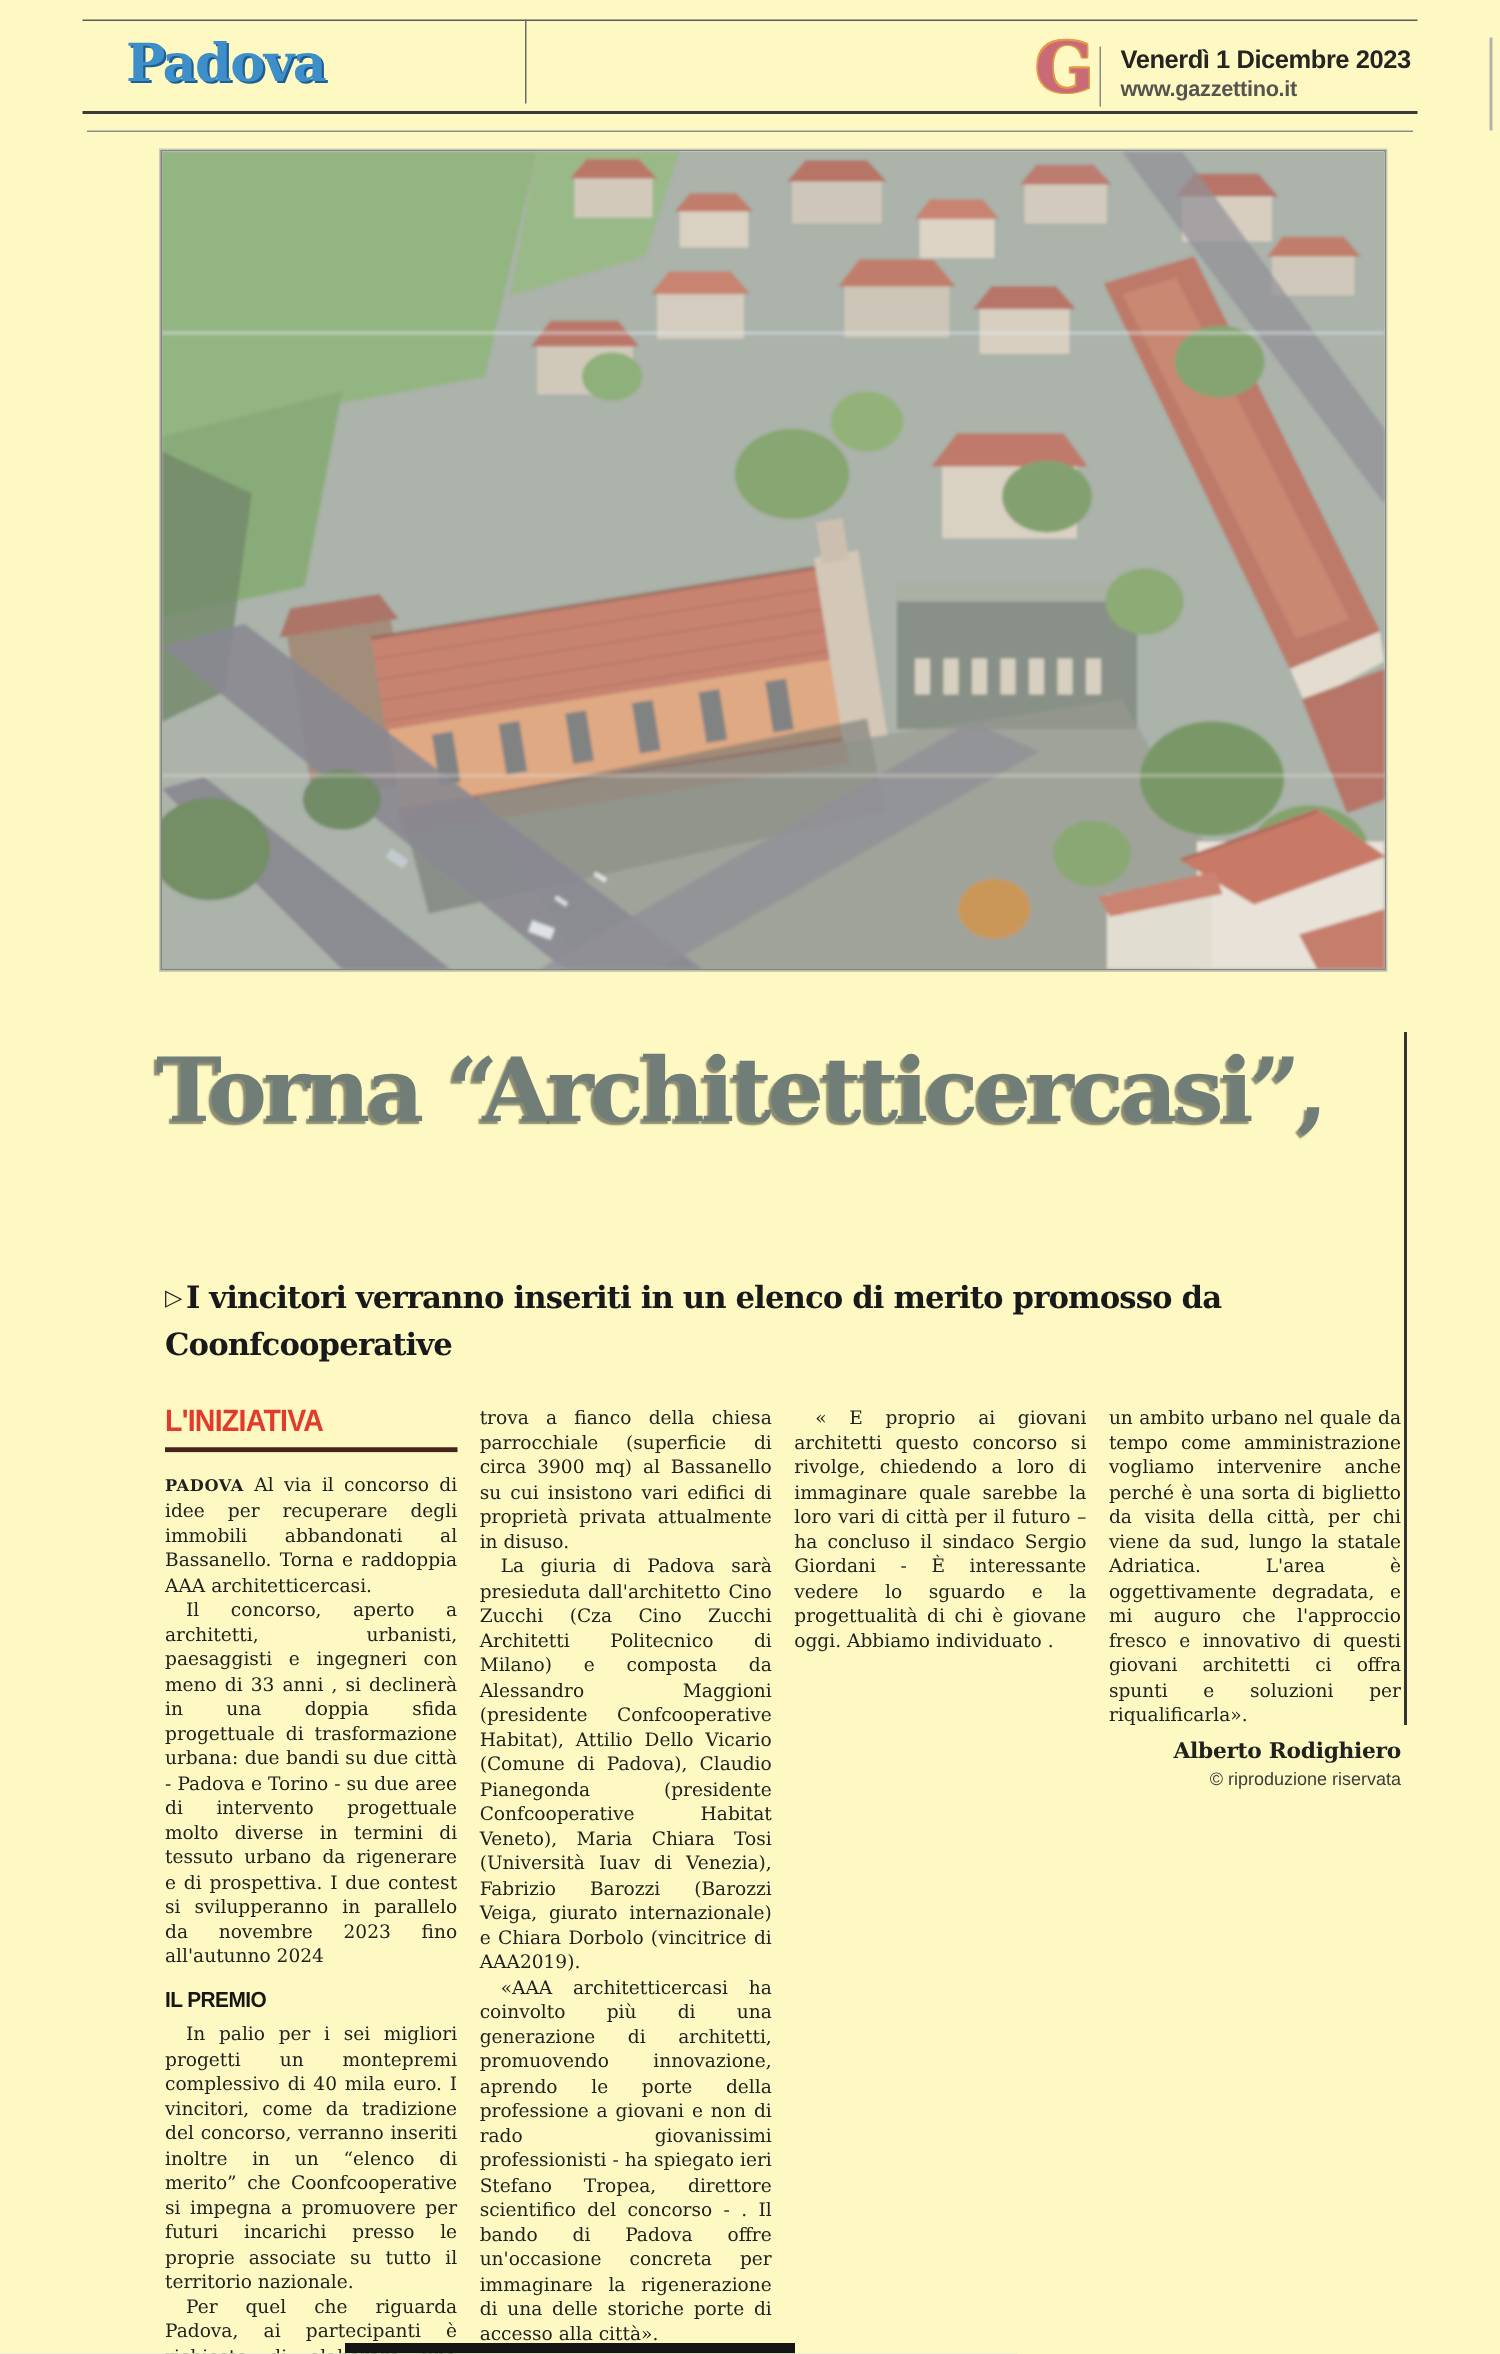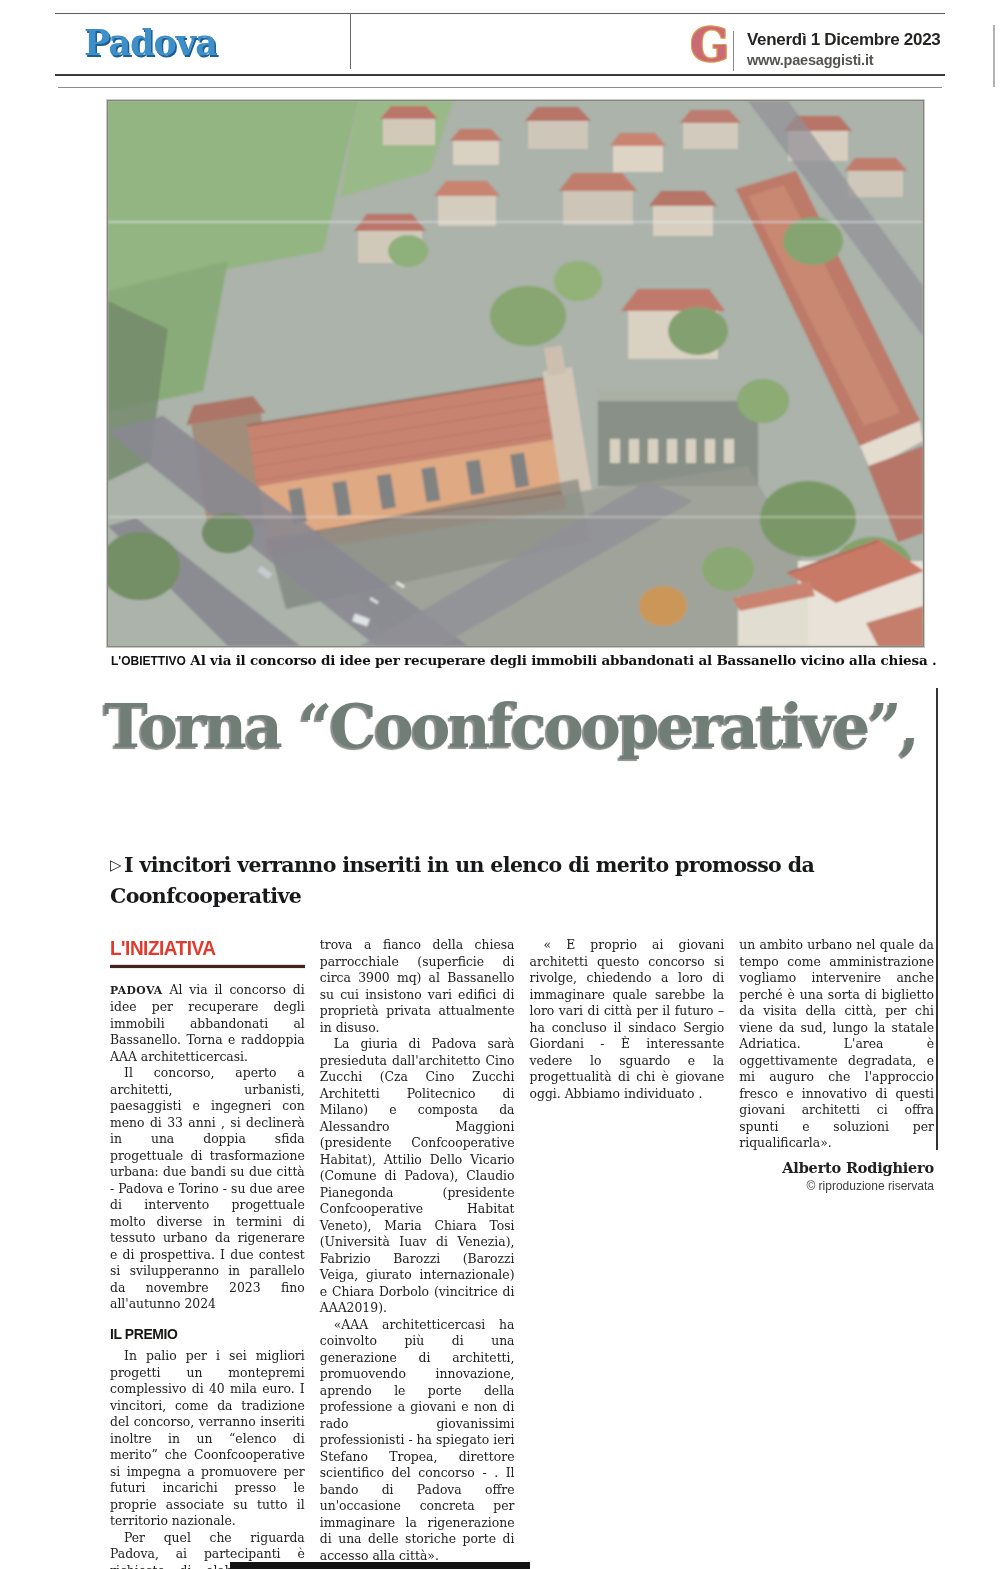--- a/index.html
+++ b/index.html
@@ -1,16 +1,16 @@
 <!DOCTYPE html>
 <html lang="it"><head>
 <meta charset="utf-8">
 <style>
   html,body{margin:0;padding:0;background:#e8e8e6;}
-  .page{position:relative;width:1000px;height:1569px;margin:0 auto;background:#ffffff;overflow:hidden;
+  .page{position:relative;width:1000px;height:1569px;margin:0 auto;background:#fef9c3;overflow:hidden;
         font-family:"DejaVu Serif",serif;color:#1c1e1d;}
   
   .rule{position:absolute;background:#4a4a48;}
   .header-topline{left:55px;top:13px;width:890px;height:1px;background:#5a5a57;}
   .header-vline{left:350px;top:13px;width:1px;height:56px;background:#6b6b68;}
   .logo-vline{left:733px;top:31px;width:1px;height:40px;background:#8a8a86;}
   .header-botline{left:55px;top:74px;width:890px;height:2px;background:#3b3b39;}
   .header-botline2{left:58px;top:87px;width:884px;height:1px;background:#8d8d89;}
   .edge-line{left:993px;top:25px;width:2px;height:62px;background:#b3b3af;}
   .section-name{position:absolute;left:84px;top:22px;font-family:"DejaVu Serif",serif;font-weight:bold;
@@ -59,21 +59,21 @@
 
 <div class="page">
 
   <div class="rule header-topline"></div>
   <div class="section-name">Padova</div>
   <div class="rule header-vline"></div>
   <div class="logo-g">G</div>
   <div class="rule logo-vline"></div>
   <div class="date-block">
     <div class="issue-date">Venerdì 1 Dicembre 2023</div>
-    <div class="website">www.paesaggisti.it</div>
+    <div class="website">www.gazzettino.it</div>
   </div>
   <div class="rule header-botline"></div>
   <div class="rule header-botline2"></div>
   <div class="rule edge-line"></div>
 
   <figure>
     <svg viewBox="0 0 815 545" width="815" height="545">
       <defs>
         <filter id="soften" x="-5%" y="-5%" width="110%" height="110%">
             <feGaussianBlur stdDeviation="1.2"></feGaussianBlur>
@@ -177,27 +177,23 @@
         <path d="M680 472 L770 440" stroke="#8e4636" stroke-width="2" opacity="0.7"></path>
         <rect x="630" y="495" width="70" height="50" fill="#ddd6c8"></rect>
         <polygon points="624,497 702,480 707,495 632,510" fill="#c06a52"></polygon>
         <polygon points="758,522 815,505 815,545 770,545" fill="#ba6450"></polygon>
 
         <rect x="0" y="120" width="815" height="2" fill="#dfe8ee" opacity="0.5"></rect>
         <rect x="0" y="415" width="815" height="2" fill="#e8e2d8" opacity="0.4"></rect>
       </g>
       <rect width="815" height="545" fill="#ffffff" opacity="0.17"></rect>
     </svg>
-    <figcaption>
-      <span class="cap-kicker">L'OBIETTIVO</span>
-      <span>Al via il concorso di idee per recuperare degli immobili abbandonati al Bassanello vicino alla chiesa .</span>
-    </figcaption>
   </figure>
 
-  <h1 class="headline"><span>Torna “Coonfcooperative”,</span><br></h1>
+  <h1 class="headline"><span>Torna “Architetticercasi”,</span><br></h1>
 
   <div class="standfirst">
     <div class="sf-item"><span class="tri">▷</span><span>I vincitori verranno inseriti in un elenco di merito promosso da Coonfcooperative</span></div>
   </div>
 
   <div class="body-grid">
 
     <div class="col">
       <div class="kicker">L'INIZIATIVA</div>
       <p class="no-indent"><span class="lead-word">PADOVA</span> <span>Al via il concorso di idee per recuperare degli immobili abbandonati al Bassanello. Torna e raddoppia AAA architetticercasi.</span></p>

